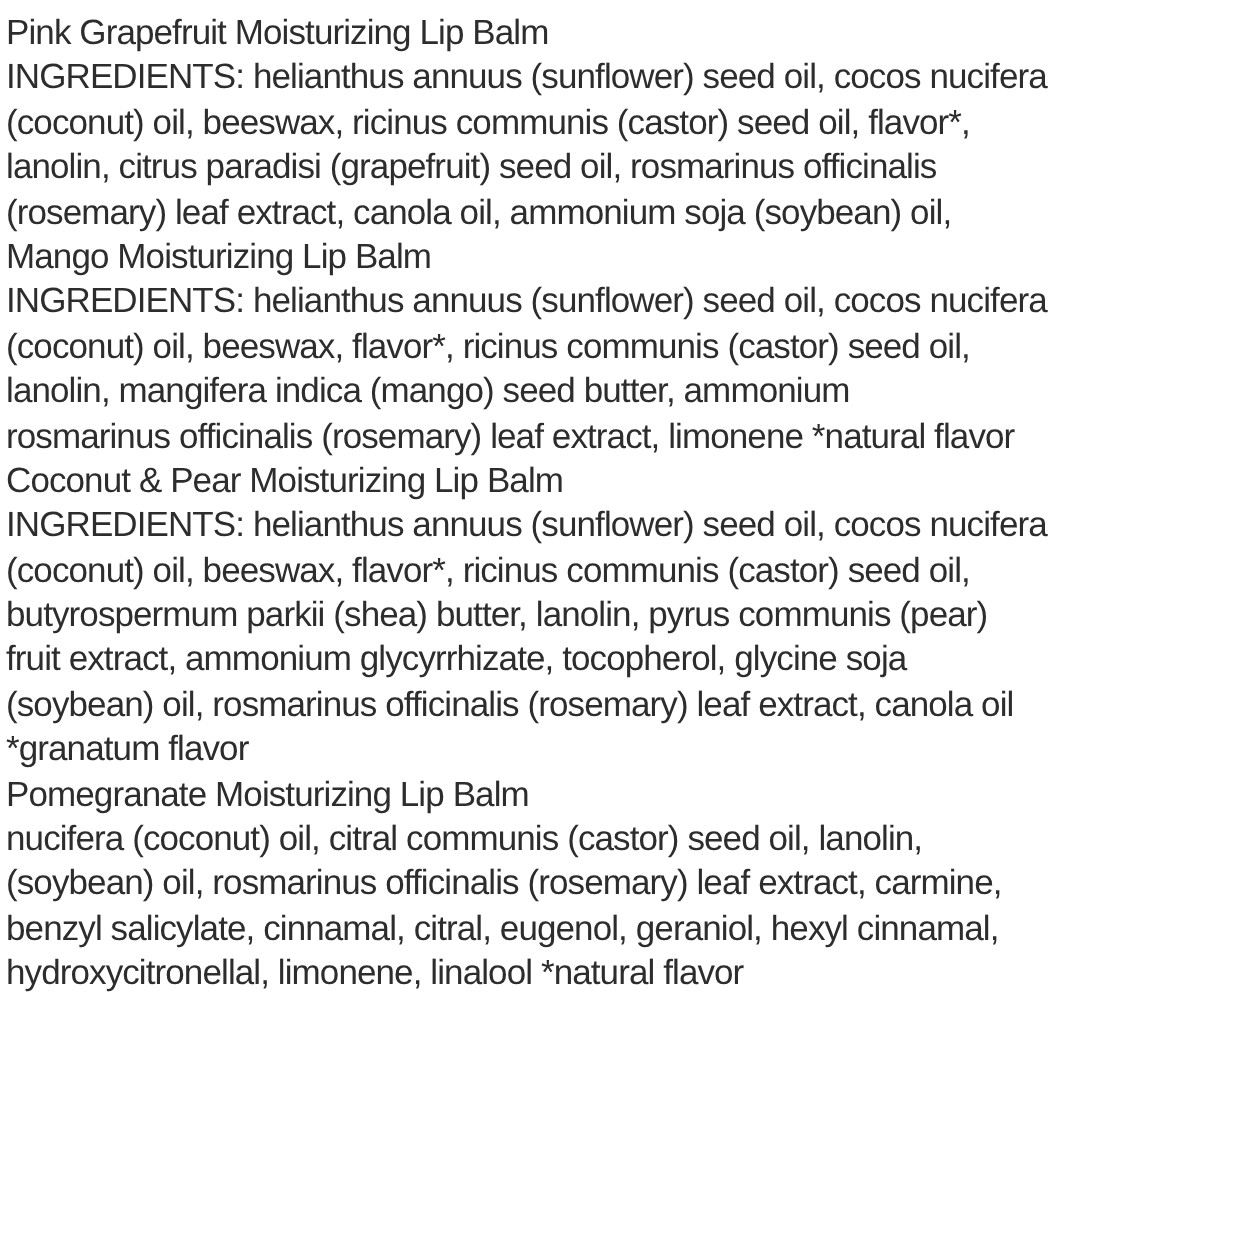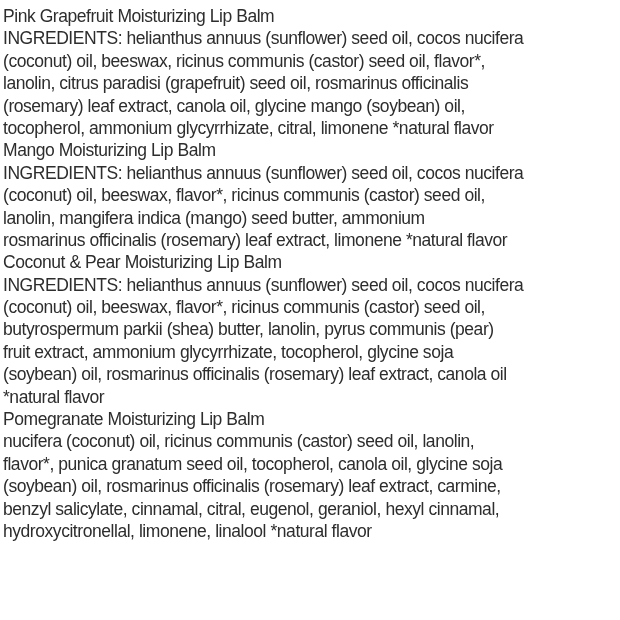--- a/index.html
+++ b/index.html
@@ -36,22 +36,21 @@
 <body>
 
 <main class="doc">
 
   <section class="product">
     <div class="title-line">Pink Grapefruit Moisturizing Lip Balm</div>
     <div>
         <div class="text-line">INGREDIENTS: helianthus annuus (sunflower) seed oil, cocos nucifera</div>
         <div class="text-line">(coconut) oil, beeswax, ricinus communis (castor) seed oil, flavor*,</div>
         <div class="text-line">lanolin, citrus paradisi (grapefruit) seed oil, rosmarinus officinalis</div>
-        <div class="text-line">(rosemary) leaf extract, canola oil, glycine mango (soybean) oil,</div>
-        <div class="text-line">tocopherol, ammonium glycyrrhizate, citral, limonene *natural flavor</div>
+        <div class="text-line">(rosemary) leaf extract, canola oil, ammonium soja (soybean) oil,</div>
       </div>
   </section>
 
   <section class="product">
     <div class="title-line">Mango Moisturizing Lip Balm</div>
     <div>
         <div class="text-line">INGREDIENTS: helianthus annuus (sunflower) seed oil, cocos nucifera</div>
         <div class="text-line">(coconut) oil, beeswax, flavor*, ricinus communis (castor) seed oil,</div>
         <div class="text-line">lanolin, mangifera indica (mango) seed butter, ammonium</div>
         <div class="text-line">rosmarinus officinalis (rosemary) leaf extract, limonene *natural flavor</div>
@@ -59,28 +58,27 @@
   </section>
 
   <section class="product">
     <div class="title-line">Coconut &amp; Pear Moisturizing Lip Balm</div>
     <div>
         <div class="text-line">INGREDIENTS: helianthus annuus (sunflower) seed oil, cocos nucifera</div>
         <div class="text-line">(coconut) oil, beeswax, flavor*, ricinus communis (castor) seed oil,</div>
         <div class="text-line">butyrospermum parkii (shea) butter, lanolin, pyrus communis (pear)</div>
         <div class="text-line">fruit extract, ammonium glycyrrhizate, tocopherol, glycine soja</div>
         <div class="text-line">(soybean) oil, rosmarinus officinalis (rosemary) leaf extract, canola oil</div>
-        <div class="text-line">*natural flavor</div>
+        <div class="text-line">*granatum flavor</div>
       </div>
   </section>
 
   <section class="product">
     <div class="title-line">Pomegranate Moisturizing Lip Balm</div>
     <div>
-        <div class="text-line">nucifera (coconut) oil, ricinus communis (castor) seed oil, lanolin,</div>
-        <div class="text-line">flavor*, punica granatum seed oil, tocopherol, canola oil, glycine soja</div>
+        <div class="text-line">nucifera (coconut) oil, citral communis (castor) seed oil, lanolin,</div>
         <div class="text-line">(soybean) oil, rosmarinus officinalis (rosemary) leaf extract, carmine,</div>
         <div class="text-line">benzyl salicylate, cinnamal, citral, eugenol, geraniol, hexyl cinnamal,</div>
         <div class="text-line">hydroxycitronellal, limonene, linalool *natural flavor</div>
       </div>
   </section>
 
 </main>
 
 </body></html>

